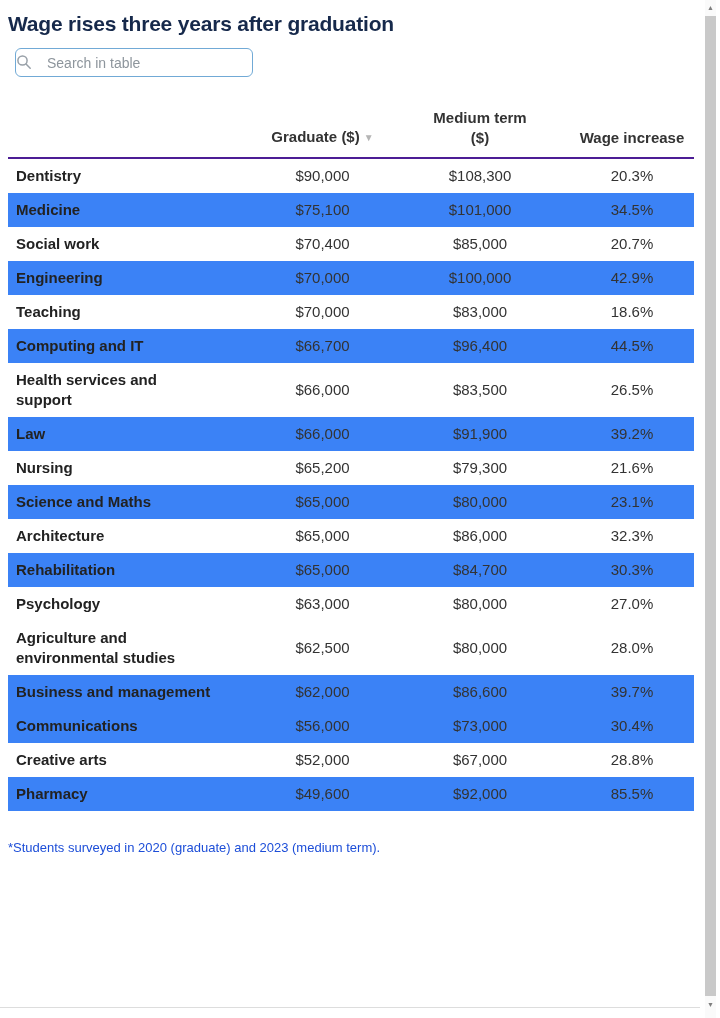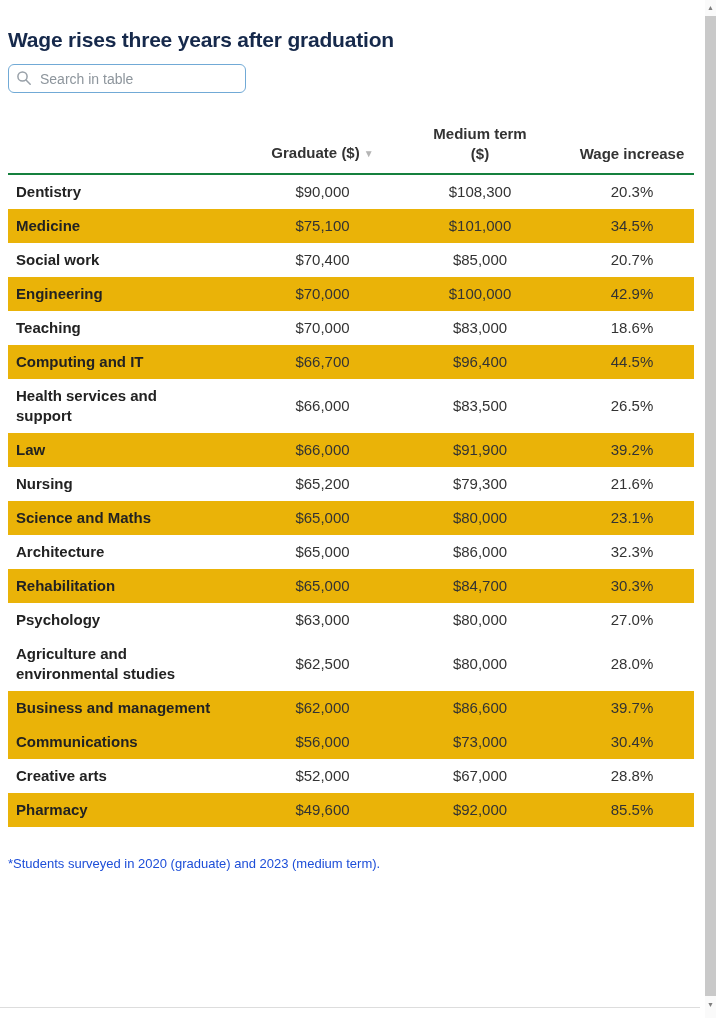--- a/index.html
+++ b/index.html
@@ -2,21 +2,21 @@
 <html><head>
 <meta charset="utf-8">
 <style>
   * { margin: 0; padding: 0; box-sizing: border-box; }
   html, body { width: 720px; height: 1018px; background: #ffffff; overflow: hidden; }
   body {
     position: relative;
     font-family: "Liberation Sans", sans-serif;
     color: #333;
   }
-  .content { padding: 28px 26px 0 8px; }
+  .content { padding: 12px 26px 0 8px; }
 
   .page-title {
     font-size: 21px;
     font-weight: bold;
     color: #16294b;
     letter-spacing: -0.2px;
   }
 
   .search-wrap {
     position: relative;
@@ -28,20 +28,21 @@
     width: 100%;
     height: 100%;
     border: 1px solid #71aad6;
     border-radius: 6px;
     padding: 0 8px 0 31px;
     font-family: "Liberation Sans", sans-serif;
     font-size: 14px;
     color: #333;
     outline: none;
     background: #fff;
+    margin-left: 7px;
   }
   .search-input::placeholder { color: #8d959c; }
   .search-icon {
     position: absolute;
     left: 8px;
     top: 6px;
     width: 16px;
     height: 16px;
     pointer-events: none;
   }
@@ -56,21 +57,21 @@
   col.c2 { width: 135px; }
   col.c3 { width: 180px; }
   col.c4 { width: 124px; }
 
   thead th {
     vertical-align: bottom;
     padding: 0 6px 9px 6px;
     font-size: 15px;
     font-weight: bold;
     color: #333;
-    border-bottom: 2px solid #15803d;
+    border-bottom: 2px solid #4c1d95;
     line-height: 20px;
     cursor: pointer;
   }
   thead th.th-num { text-align: center; }
   thead th .th-narrow {
     display: inline-block;
     max-width: 104px;
   }
   .sort-icon {
     font-size: 10px;
@@ -87,21 +88,21 @@
     vertical-align: middle;
   }
   tbody td.cell-field {
     font-weight: bold;
     color: #222;
     text-align: left;
     padding-left: 8px;
   }
   tbody td.cell-field span { display: inline-block; max-width: 196px; }
   tbody td.cell-num { text-align: center; }
-  tbody tr.stripe { background: #eab308; }
+  tbody tr.stripe { background: #3b82f6; }
 
   .footnote {
     margin-top: 29px;
     font-size: 13px;
     color: #1d4ed8;
   }
   .source-line {
     margin-top: 14px;
     font-size: 12.5px;
     color: #9a9a9a;

